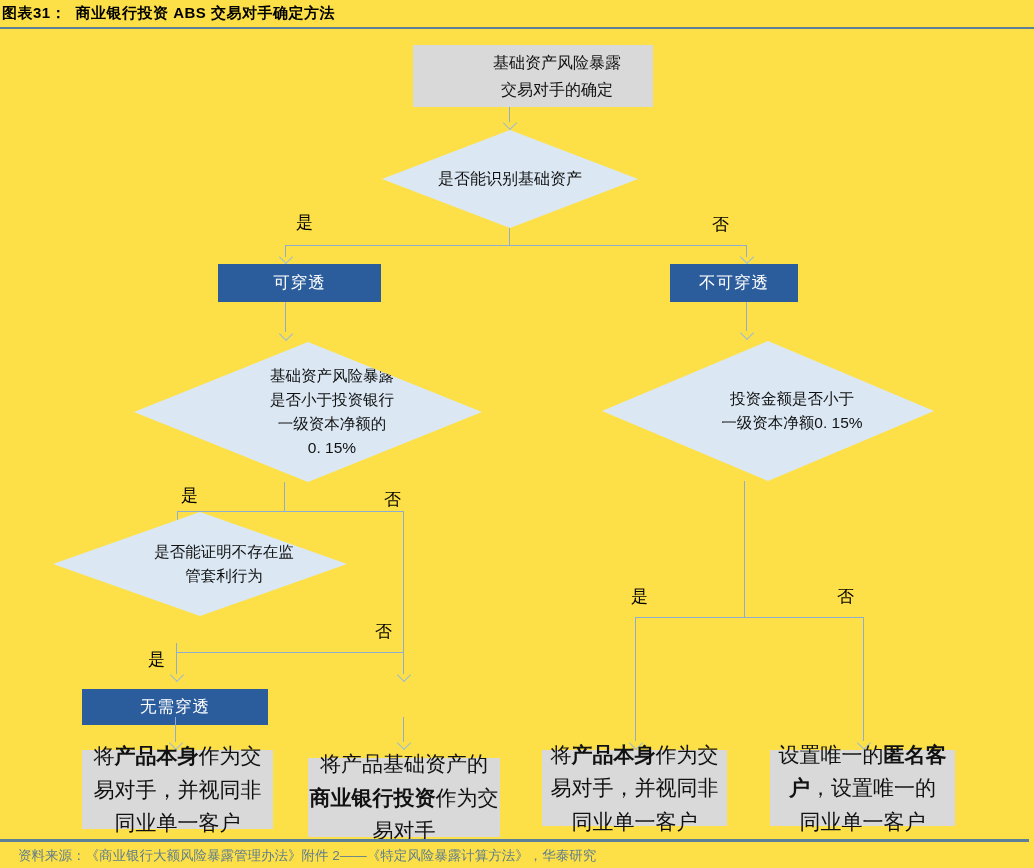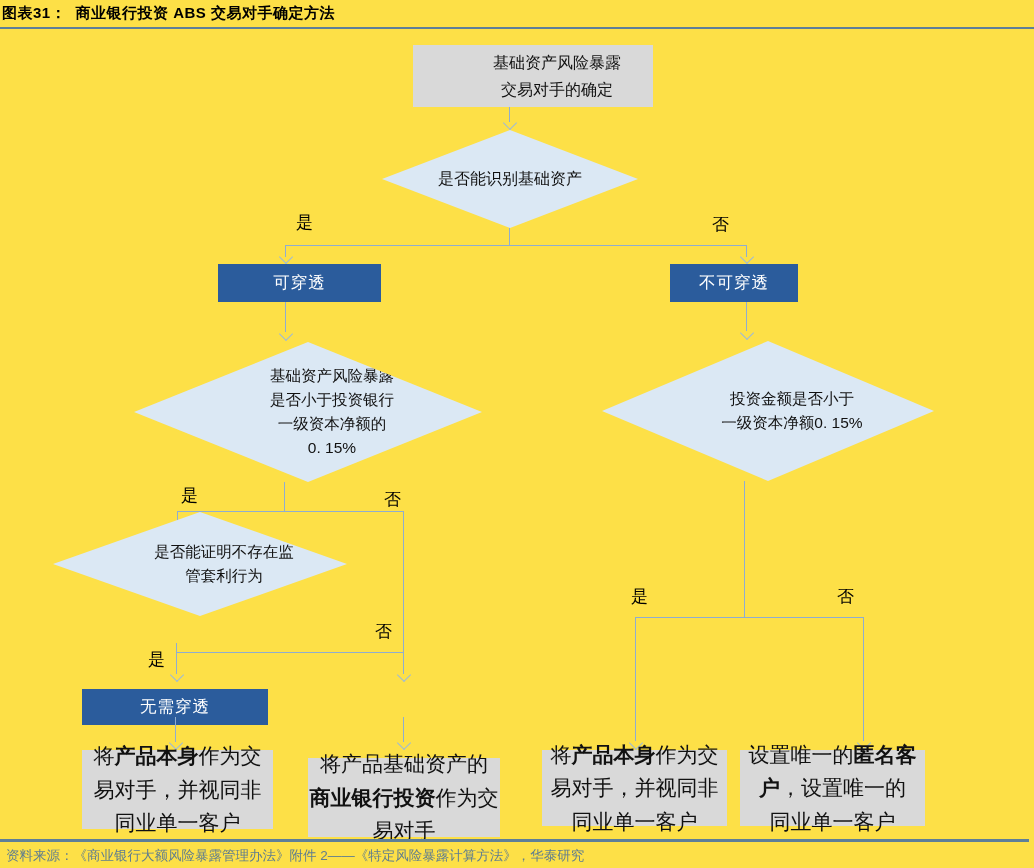--- a/index.html
+++ b/index.html
@@ -20,21 +20,21 @@
   .vline,.hline{position:absolute;background:#8fadd0;}
   .vline{width:1px;}
   .hline{height:1px;}
   .arr{position:absolute;width:9px;height:9px;border-left:1.5px solid #9cbad9;
        border-bottom:1.5px solid #9cbad9;transform:rotate(-45deg);}
 
   .lbl{position:absolute;font-size:17px;color:#000;}
   .bold{font-weight:bold;}
 
   .result{line-height:1.6;font-size:21px;}
-  .footer-text{position:absolute;left:6px;top:847px;font-size:13.5px;
+  .footer-text{position:absolute;left:18px;top:847px;font-size:13.5px;
                color:#5f7d8f;white-space:pre;}
 </style>
 </head>
 <body>
 
 <div id="page">
 
   <div class="title">图表31：  商业银行投资 ABS 交易对手确定方法</div>
   <div class="rule" style="left:0;top:27px;width:1034px;height:2px;"></div>
 
@@ -121,21 +121,21 @@
         <div><span>易对手</span></div>
       </div>
     </div>
   <div class="node gray result" style="left:542px;top:750px;width:185px;height:76px;">
       <div>
         <div><span>将</span><span class="bold">产品本身</span><span>作为交</span></div>
         <div><span>易对手，并视同非</span></div>
         <div><span>同业单一客户</span></div>
       </div>
     </div>
-  <div class="node gray result" style="left:740px;top:750px;width:185px;height:76px;">
+  <div class="node gray result" style="left:770px;top:750px;width:185px;height:76px;">
       <div>
         <div><span>设置唯一的</span><span class="bold">匿名客</span></div>
         <div><span class="bold">户</span><span>，设置唯一的</span></div>
         <div><span>同业单一客户</span></div>
       </div>
     </div>
 
   <div class="rule" style="left:0;top:839px;width:1029px;height:3px;"></div>
   <div class="footer-text">资料来源：《商业银行大额风险暴露管理办法》附件 2——《特定风险暴露计算方法》，华泰研究</div>
 

